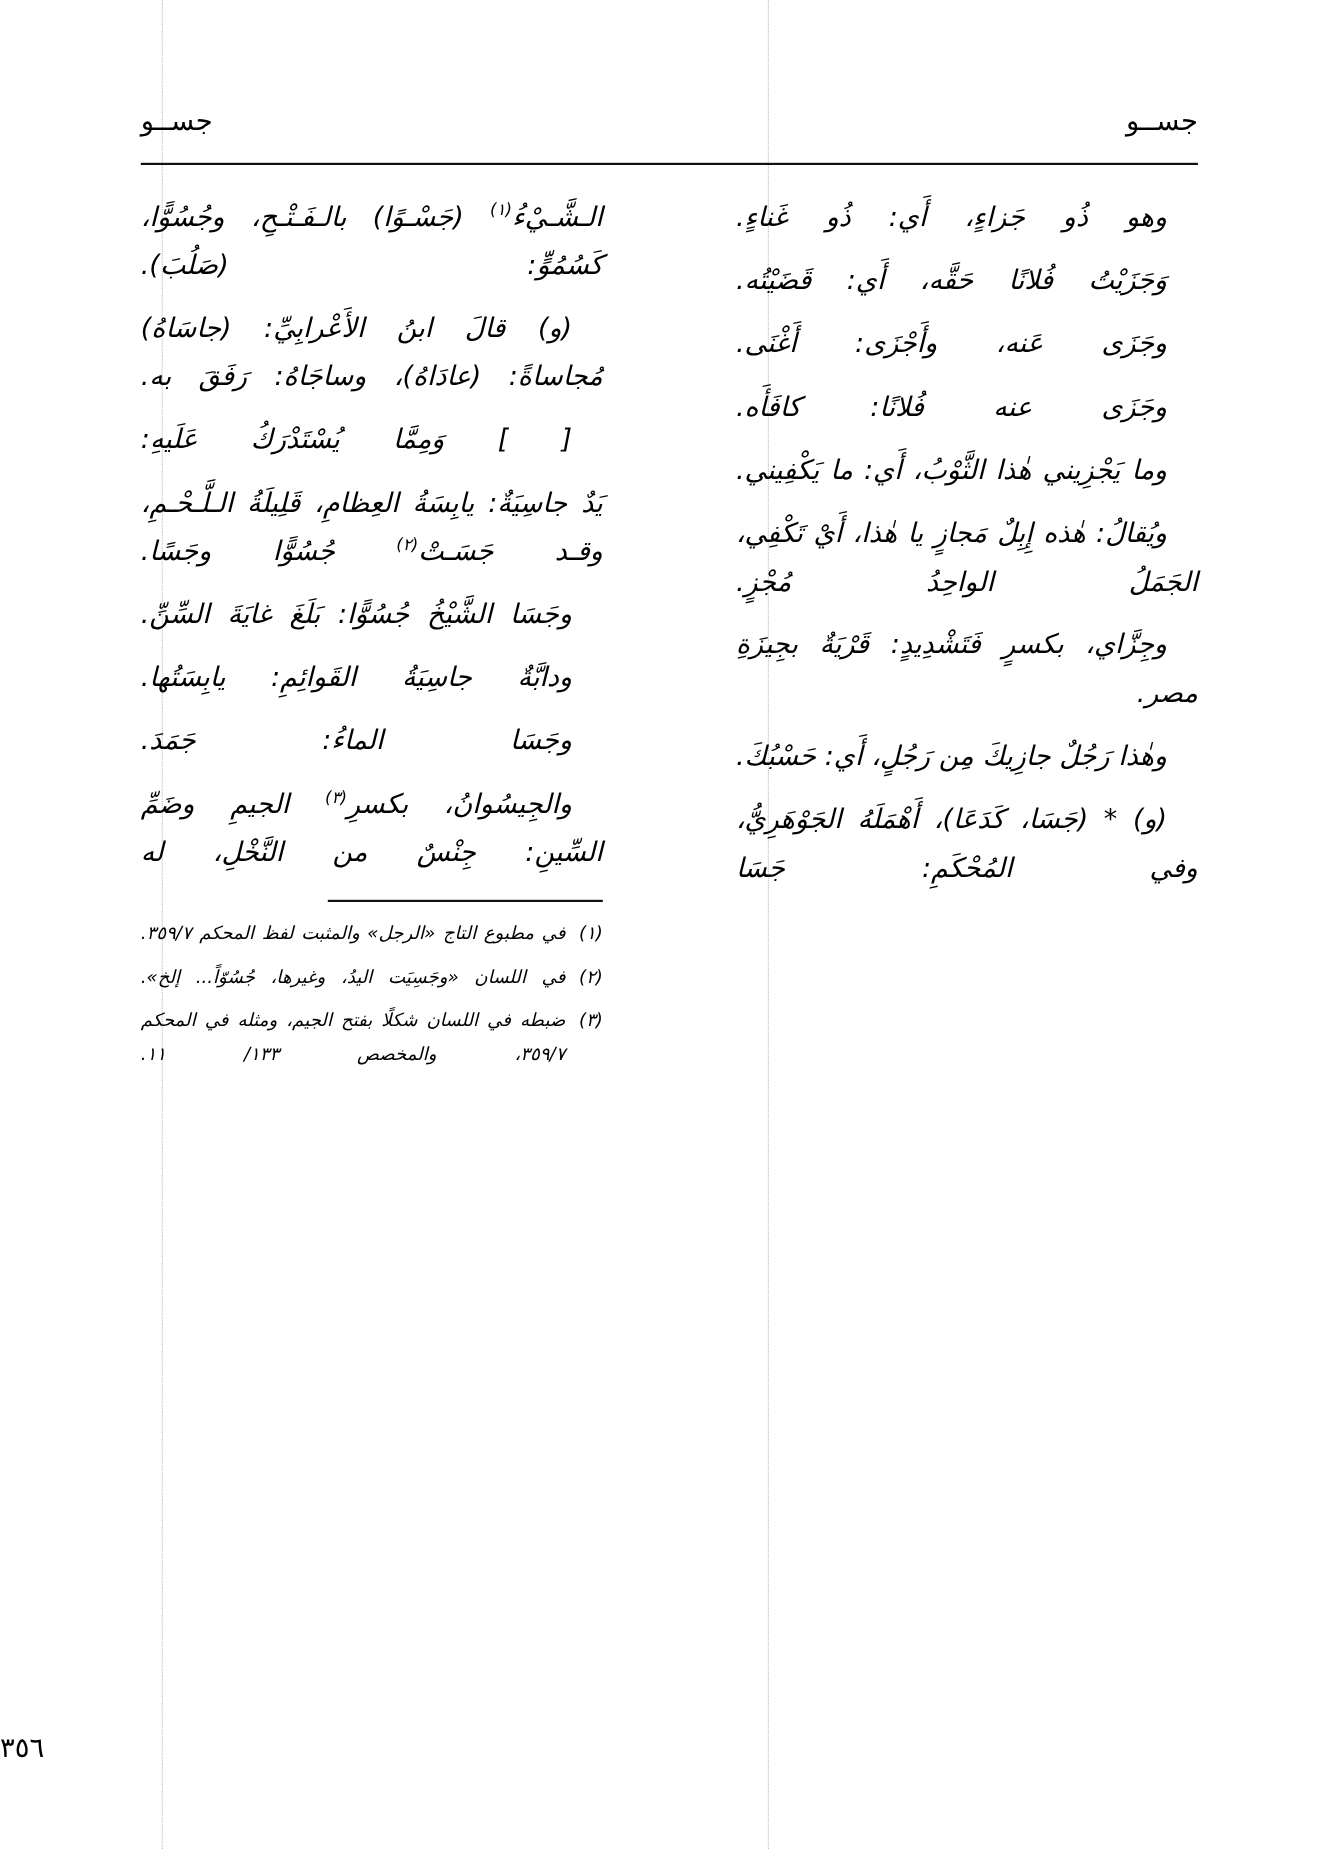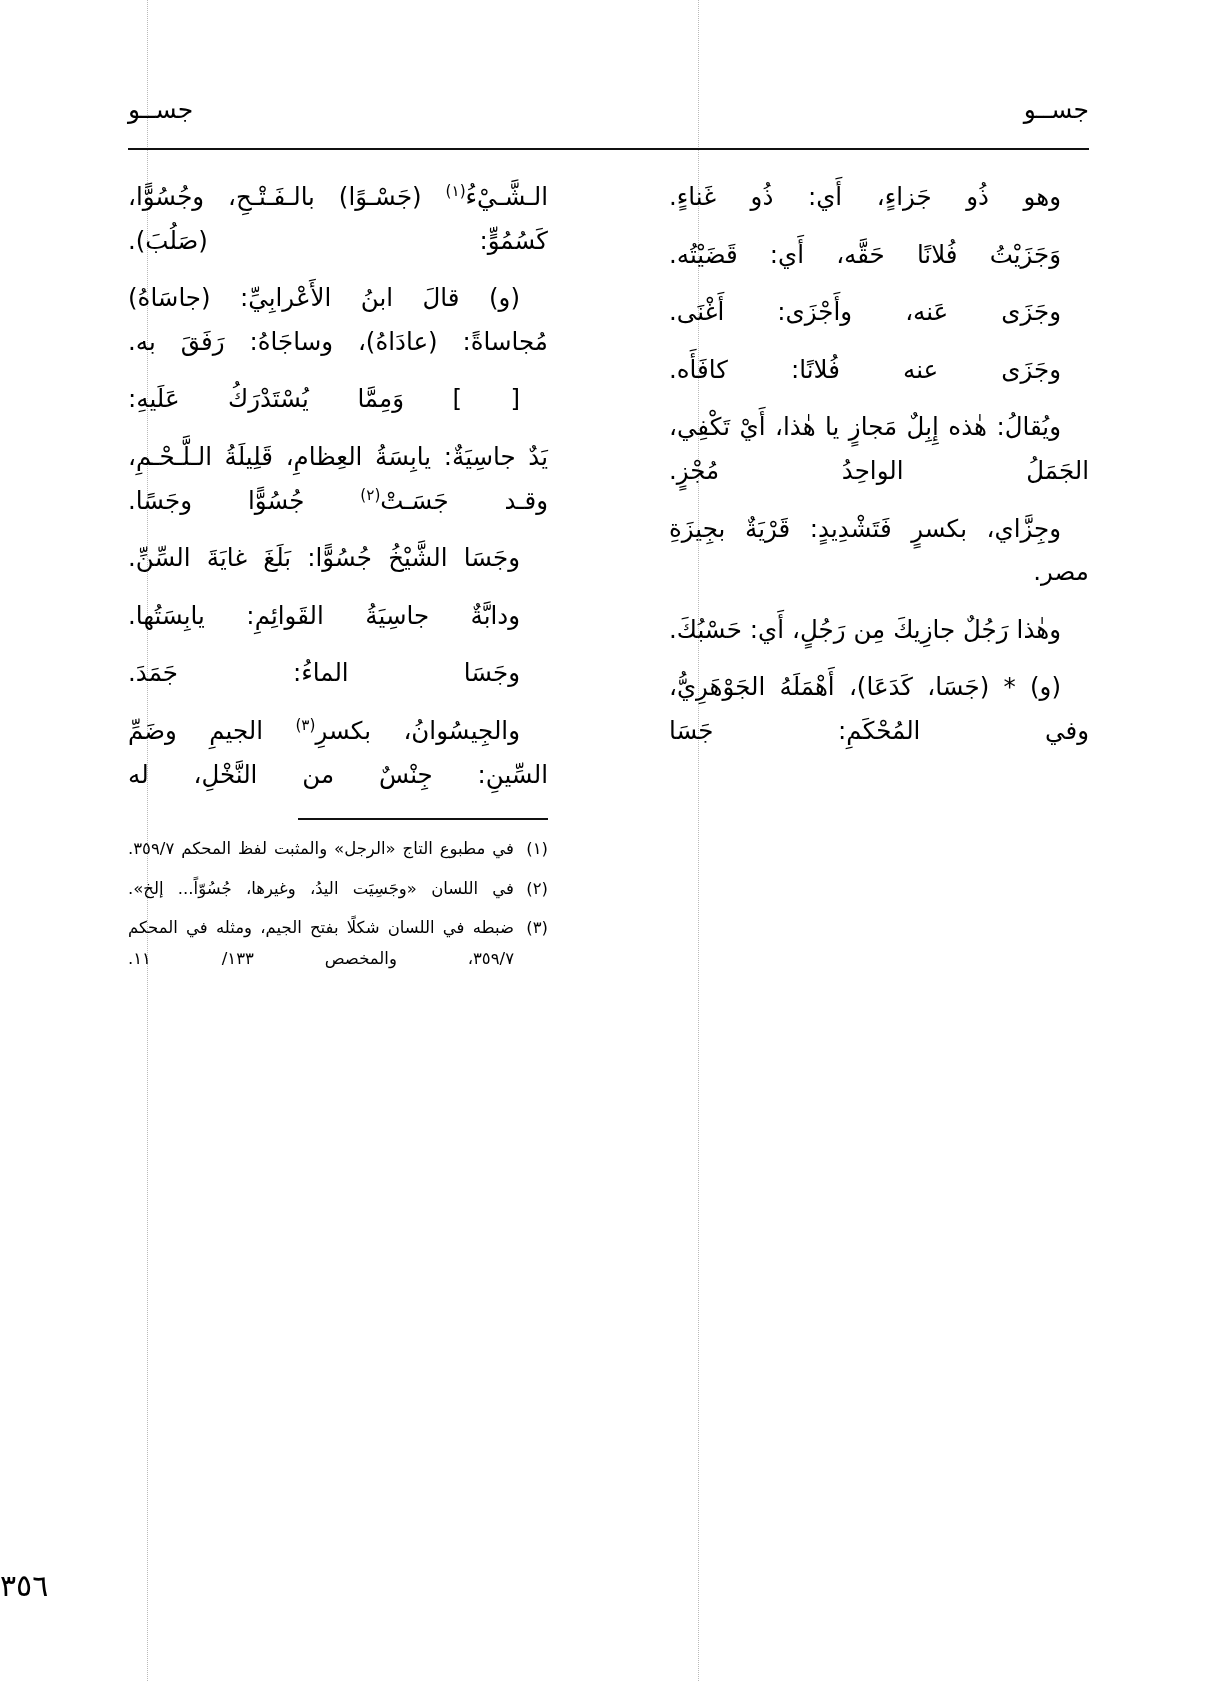--- a/index.html
+++ b/index.html
@@ -68,20 +68,21 @@
   .columns {
     position: absolute;
     top: 175px;
     left: 128px;
     width: 961px;
   }
   .col {
     position: absolute;
     top: 0;
     width: 420px;
+    font-style: italic;
   }
   .col.right { right: 0; }
   .col.left  { left: 0; }
 
   .col p {
     margin: 0 0 14px 0;
     font-size: 24.5px;
     line-height: 1.78;
     text-align: justify;
     text-align-last: justify;
@@ -125,21 +126,21 @@
     right: 0;
     top: 0;
   }
 
   .page-number {
     position: absolute;
     bottom: 78px;
     left: 0;
     right: 128px;
     text-align: left;
-    font-size: 30px;
+    font-size: 25px;
     letter-spacing: 2px;
   }
 
   sup.ref {
     font-size: 0.62em;
     vertical-align: super;
   }
 </style>
 </head>
 <body>
@@ -156,20 +157,21 @@
 
   <div class="rule-top"></div>
 
   <div class="columns">
 
     <div class="col right">
       <p class="indent">وهو ذُو جَزاءٍ، أَي: ذُو غَناءٍ.</p>
       <p class="indent">وَجَزَيْتُ فُلانًا حَقَّه، أَي: قَضَيْتُه.</p>
       <p class="indent">وجَزَى عَنه، وأَجْزَى: أَغْنَى.</p>
       <p class="indent">وجَزَى عنه فُلانًا: كافَأَه.</p>
+      <p class="indent">وما يَجْزِيني هٰذا الثَّوْبُ، أَي: ما يَكْفِيني.</p>
       <p class="indent">ويُقالُ: هٰذه إِبِلٌ مَجازٍ يا هٰذا، أَيْ تَكْفِي، الجَمَلُ الواحِدُ مُجْزٍ.</p>
       <p class="indent">وجِزَّاي، بكسرٍ فَتَشْدِيدٍ: قَرْيَةٌ بجِيزَةِ مصر.</p>
       <p class="indent">وهٰذا رَجُلٌ جازِيكَ مِن رَجُلٍ، أَي: حَسْبُكَ.</p>
 
 
       <p class="indent">(و) * (جَسَا، كَدَعَا)، أَهْمَلَهُ الجَوْهَرِيُّ، وفي المُحْكَمِ: جَسَا</p>
     </div>
 
     <div class="col left">
       <p>الـشَّـيْءُ<sup class="ref">(١)</sup> (جَسْـوًا) بالـفَـتْـحِ، وجُسُوًّا، كَسُمُوٍّ: (صَلُبَ).</p>

